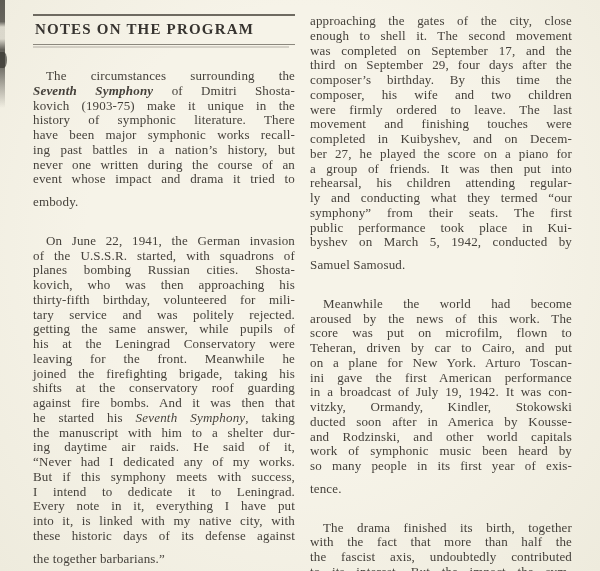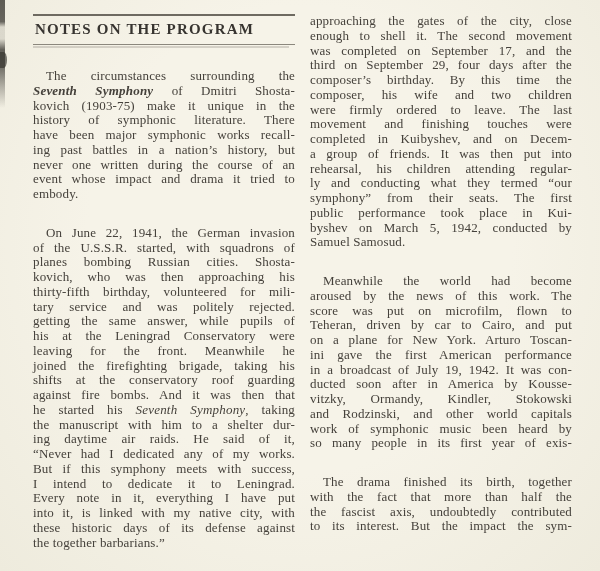--- a/index.html
+++ b/index.html
@@ -45,21 +45,21 @@
     margin:0;font-size:15px;font-weight:bold;letter-spacing:1.2px;
     color:#373430;white-space:nowrap;
   }
   .para{margin:0;}
   .line{
     font-size:13px;line-height:14.75px;letter-spacing:.15px;
     text-align:justify;text-align-last:justify;
     white-space:nowrap0; 
   }
   .line.ind{text-indent:13px;margin-top:24px;}
-  .line.noju{text-align-last:left;}
+  .line.noju{text-align-last:left;margin-top:8px;}
   .line i{letter-spacing:.2px;}
 </style>
 </head>
 <body>
 
 <div class="page">
   <div class="edge-strip"></div>
   <div class="edge-bump"></div>
 
   <div class="cols">
@@ -113,41 +113,43 @@
     <div class="para">
           <div class="line">approaching the gates of the city, close</div>
           <div class="line">enough to shell it. The second movement</div>
           <div class="line">was completed on September 17, and the</div>
           <div class="line">third on September 29, four days after the</div>
           <div class="line">composer’s birthday. By this time the</div>
           <div class="line">composer, his wife and two children</div>
           <div class="line">were firmly ordered to leave. The last</div>
           <div class="line">movement and finishing touches were</div>
           <div class="line">completed in Kuibyshev, and on Decem-</div>
+          <div class="line">ber 27, he played the score on a piano for</div>
           <div class="line">a group of friends. It was then put into</div>
           <div class="line">rehearsal, his children attending regular-</div>
           <div class="line">ly and conducting what they termed “our</div>
           <div class="line">symphony” from their seats. The first</div>
           <div class="line">public performance took place in Kui-</div>
           <div class="line">byshev on March 5, 1942, conducted by</div>
           <div class="line noju">Samuel Samosud.</div>
         </div>
         <div class="para">
           <div class="line ind">Meanwhile the world had become</div>
           <div class="line">aroused by the news of this work. The</div>
           <div class="line">score was put on microfilm, flown to</div>
           <div class="line">Teheran, driven by car to Cairo, and put</div>
           <div class="line">on a plane for New York. Arturo Toscan-</div>
           <div class="line">ini gave the first American performance</div>
           <div class="line">in a broadcast of July 19, 1942. It was con-</div>
+          <div class="line">vitzky, Ormandy, Kindler, Stokowski</div>
           <div class="line">ducted soon after in America by Kousse-</div>
-          <div class="line">vitzky, Ormandy, Kindler, Stokowski</div>
           <div class="line">and Rodzinski, and other world capitals</div>
           <div class="line">work of symphonic music been heard by</div>
           <div class="line">so many people in its first year of exis-</div>
+          <div class="line noju">tence.</div>
         </div>
         <div class="para">
           <div class="line ind">The drama finished its birth, together</div>
           <div class="line">with the fact that more than half the</div>
           <div class="line">the fascist axis, undoubtedly contributed</div>
           <div class="line">to its interest. But the impact the sym-</div>
         </div>
       </div>
   </div>
 </div>

